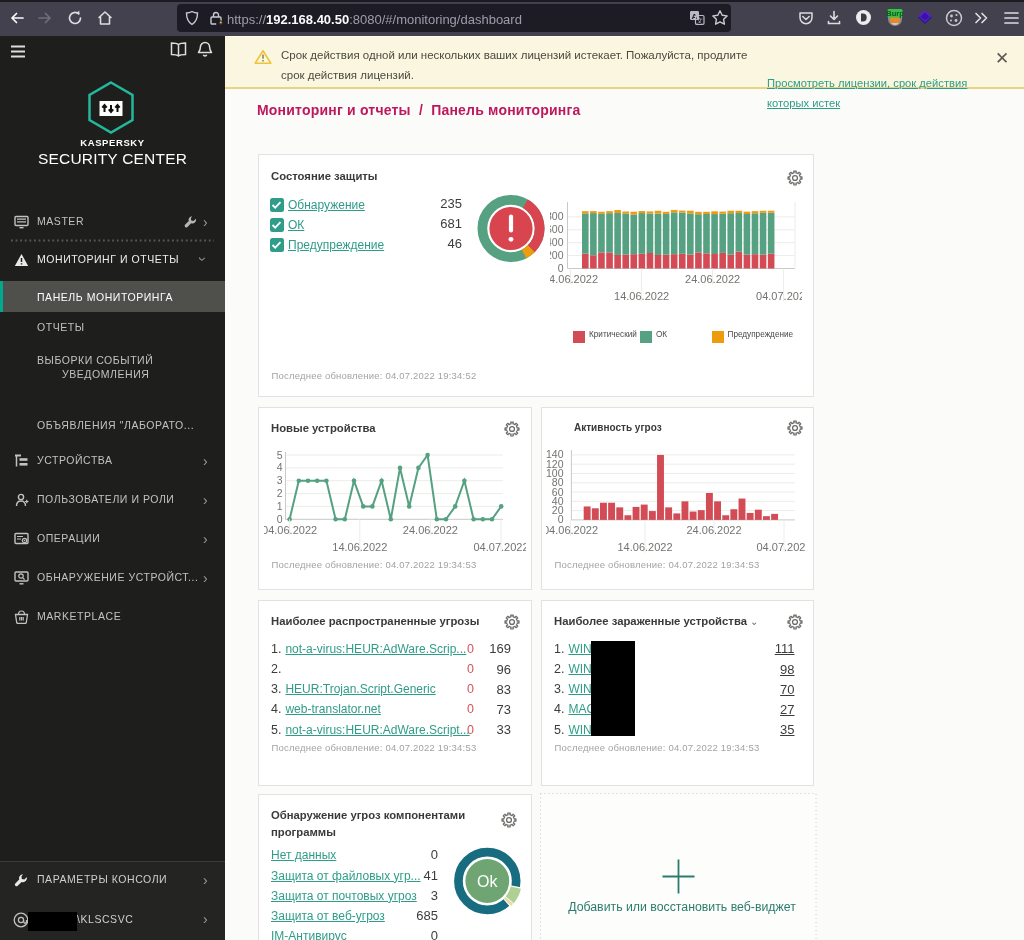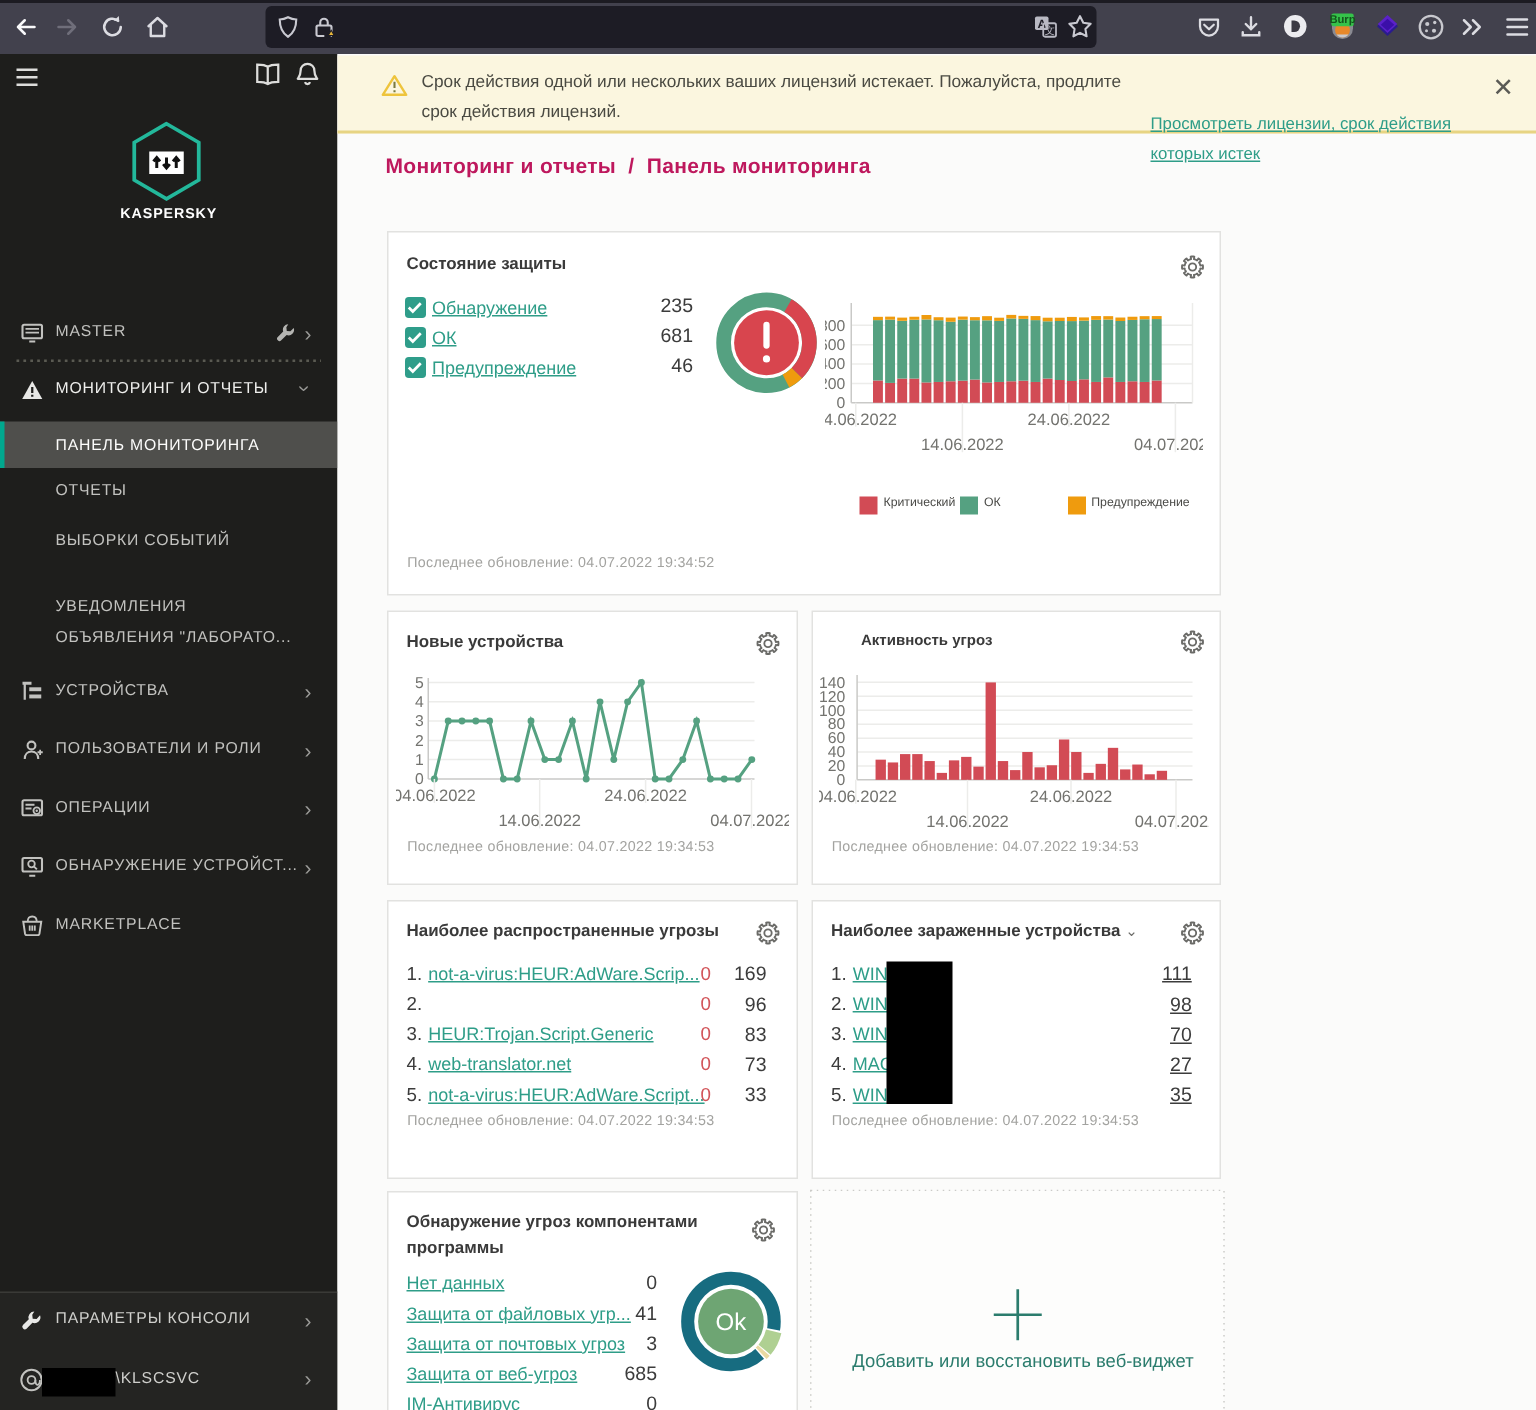--- a/index.html
+++ b/index.html
@@ -63,20 +63,21 @@
 <div id="urlbar">
 <svg style="position:absolute;left:7px;top:6px" width="16" height="16" viewBox="0 0 16 16">
         <path d="M8 1.5 C6 2.6 4.2 3 2.5 3 c0 5.5 1.6 9 5.5 11.5 C11.9 12 13.5 8.5 13.5 3 11.8 3 10 2.6 8 1.5 z" fill="none" stroke="#c9c9d1" stroke-width="1.4"></path>
       </svg>
 <svg style="position:absolute;left:31px;top:6px" width="16" height="16" viewBox="0 0 16 16">
         <rect x="3" y="7" width="10" height="7" rx="1" fill="none" stroke="#c9c9d1" stroke-width="1.4"></rect>
         <path d="M5.5 7 V5 a2.5 2.5 0 0 1 5 0 v2" fill="none" stroke="#c9c9d1" stroke-width="1.4"></path>
         <path d="M8.2 10 l5 5 h-5 z" fill="#1d1c25"></path>
         <path d="M12.8 10.2 l2 3.4 h-4 z" fill="#e8b73a" stroke="#1d1c25" stroke-width="0.7"></path>
       </svg>
+<div class="urltext">https://<b>192.168.40.50</b>:8080/#/monitoring/dashboard</div>
 <svg style="position:absolute;left:511px;top:5px" width="18" height="18" viewBox="0 0 18 18">
         <rect x="2" y="2" width="9" height="9" rx="1.2" fill="#b9b9c3"></rect>
         <text x="6.5" y="9.6" font-size="8" fill="#1d1c25" text-anchor="middle" font-weight="bold">A</text>
         <rect x="7.5" y="6.5" width="8.5" height="9" rx="1.2" fill="none" stroke="#b9b9c3" stroke-width="1.2"></rect>
         <text x="11.8" y="13.8" font-size="7" fill="#b9b9c3" text-anchor="middle">文</text>
       </svg>
 <svg style="position:absolute;left:534px;top:5px" width="18" height="18" viewBox="0 0 18 18">
         <path d="M9 1.8 l2.2 4.4 4.9 0.7 -3.5 3.4 0.8 4.9 L9 12.9 4.6 15.2 5.4 10.3 1.9 6.9 6.8 6.2 z" fill="none" stroke="#c9c9d1" stroke-width="1.4" stroke-linejoin="round"></path>
       </svg>
 </div>
@@ -130,20 +131,21 @@
       <path d="M6.3 13.8 a1.8 1.8 0 0 0 3.4 0" fill="none" stroke="#dddddb" stroke-width="1.5"></path>
     </svg>
 <svg class="sideicon" style="left:87px;top:45px" width="48" height="53" viewBox="0 0 48 53">
       <path d="M24 1.5 L45.5 14 V39 L24 51.5 L2.5 39 V14 Z" fill="none" stroke="#23b89b" stroke-width="2.5"></path>
       <rect x="12.5" y="20" width="23" height="15" fill="#ffffff"></rect>
       <path d="M17.5 31 v-6.2 m-2.2 1.8 l2.2 -2.6 2.2 2.6" stroke="#111" stroke-width="2" fill="none"></path>
       <path d="M24 24 v6.2 m-2.2 -1.8 l2.2 2.6 2.2 -2.6" stroke="#111" stroke-width="2" fill="none"></path>
       <path d="M30.5 31 v-6.2 m-2.2 1.8 l2.2 -2.6 2.2 2.6" stroke="#111" stroke-width="2" fill="none"></path>
     </svg>
 <div class="abs" style="left:0;top:101px;width:225px;text-align:center;color:#ffffff;font-size:9.5px;font-weight:bold;letter-spacing:0.6px;">KASPERSKY</div>
+<div class="abs" style="left:0;top:113.5px;width:225px;text-align:center;color:#ffffff;font-size:15.5px;letter-spacing:0.2px;">SECURITY CENTER</div>
 <svg class="sideicon" style="left:14px;top:179px" width="15" height="14" viewBox="0 0 15 14">
       <rect x="1" y="1.5" width="13" height="9" rx="1" fill="none" stroke="#c2c2bf" stroke-width="1.4"></rect>
       <path d="M3 4.2 h9 M3 6.8 h9" stroke="#c2c2bf" stroke-width="1.2"></path>
       <path d="M5.5 12.7 h4" stroke="#c2c2bf" stroke-width="1.4"></path>
     </svg>
 <div class="mi" style="top:179px;">MASTER</div>
 <svg class="sideicon" style="left:184px;top:179px" width="13" height="13" viewBox="0 0 13 13">
       <path d="M8.2 1.2 a3.6 3.6 0 0 0 -3.4 4.8 L1.2 9.6 a1.6 1.6 0 0 0 2.3 2.3 L7.1 8.3 a3.6 3.6 0 0 0 4.7 -4.6 L9.6 5.9 7.2 5.6 6.9 3.2 z" fill="#b5b5b2"></path>
     </svg>
 <div class="chev" style="left:203px;top:180px;">›</div>
@@ -154,21 +156,21 @@
       <path d="M7.5 1 L14.2 13 H0.8 Z" fill="#e8e8e6"></path>
       <path d="M7.5 5 v4 m0 1.2 v1.3" stroke="#1e1e1c" stroke-width="1.5"></path>
     </svg>
 <div class="mi2" style="top:217px;color:#efefed;">МОНИТОРИНГ И ОТЧЕТЫ</div>
 <div class="chev" style="left:201px;top:217px;transform:rotate(90deg);">›</div>
 <div id="selitem">
       <span>ПАНЕЛЬ МОНИТОРИНГА</span>
     </div>
 <div class="mi" style="top:285px;">ОТЧЕТЫ</div>
 <div class="mi" style="top:318px;">ВЫБОРКИ СОБЫТИЙ</div>
-<div class="mi" style="top:362px;">УВЕДОМЛЕНИЯ</div>
+<div class="mi" style="top:332px;margin-left:25px;">УВЕДОМЛЕНИЯ</div>
 <div class="mi" style="top:382.5px;">ОБЪЯВЛЕНИЯ "ЛАБОРАТО...</div>
 <svg class="sideicon" style="left:14px;top:418px" width="15" height="14" viewBox="0 0 15 14">
       <path d="M2.5 1 v11.5" stroke="#c2c2bf" stroke-width="1.5"></path>
       <path d="M1 1.5 h6" stroke="#c2c2bf" stroke-width="2"></path>
       <rect x="5.5" y="4.2" width="8" height="2.6" fill="#c2c2bf"></rect>
       <rect x="5.5" y="9" width="8" height="2.6" fill="#c2c2bf"></rect>
     </svg>
 <div class="mi" style="top:418px;">УСТРОЙСТВА</div>
 <div class="chev" style="left:203px;top:418.5px;">›</div>
 <svg class="sideicon" style="left:14px;top:457px" width="15" height="14" viewBox="0 0 15 14">

